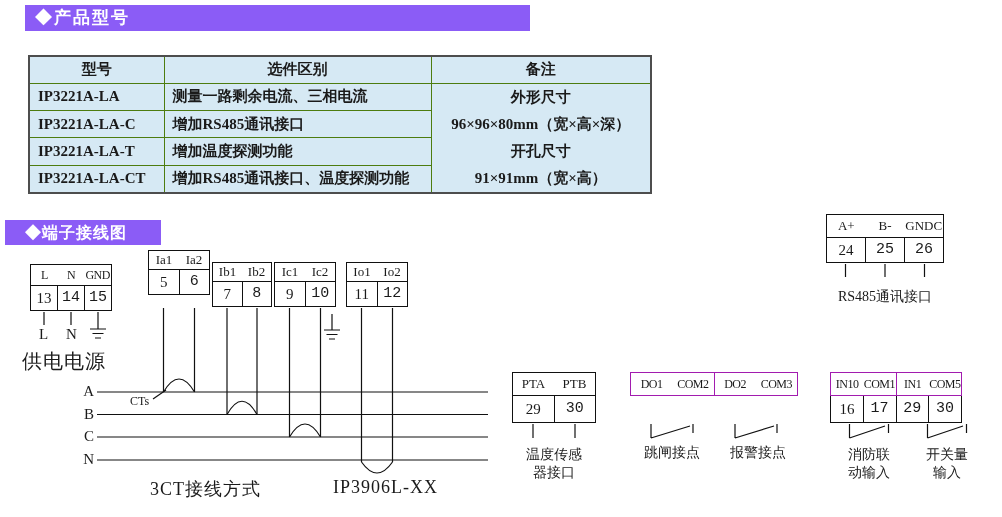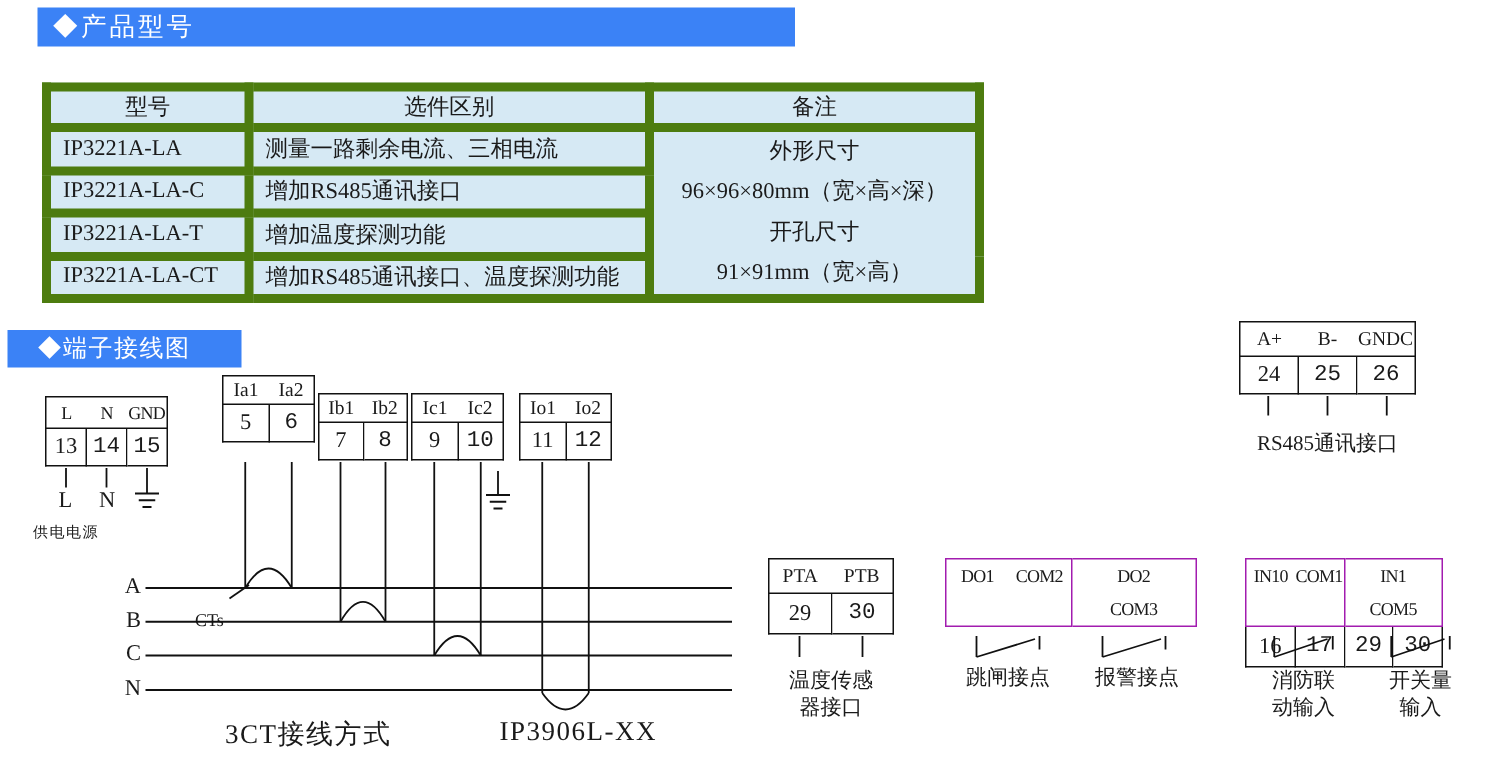--- a/index.html
+++ b/index.html
@@ -1,51 +1,51 @@
 <!DOCTYPE html>
 <html><head>
 <meta charset="utf-8">
 <style>
   * { margin:0; padding:0; box-sizing:border-box; }
   body { background:#fff; font-family:"Liberation Serif", serif; color:#1a1a1a; }
   .page { position:relative; width:1002px; height:517px; background:#fff; overflow:hidden; }
 
-  .banner { position:absolute; background:#3b82f6; color:#fff; font-weight:normal; }
+  .banner { position:absolute; background:#8b5cf6; color:#fff; font-weight:bold; }
   .banner1 { left:25px; top:5px; width:505px; height:26px; font-size:17px; line-height:26px; padding-left:10px; letter-spacing:2px; }
   .banner2 { left:5px; top:220px; width:156px; height:25px; font-size:16px; line-height:25px; padding-left:20px; letter-spacing:1px; }
 
   table.model-table { position:absolute; left:28px; top:55px; width:622px; border-collapse:collapse; background:#d6e9f4; border:2px solid #4d4d4d; font-size:15px; table-layout:fixed; }
-  .model-table th, .model-table td { border:6px solid #4d7c0f; height:27px; padding:0 6px; font-weight:normal; }
+  .model-table th, .model-table td { border:1px solid #4d7c0f; height:27px; padding:0 6px; font-weight:bold; }
   .model-table th { text-align:center; }
   td.model-cell { padding-left:8px; }
   td.option-cell { padding-left:8px; }
   td.remark-cell { text-align:center; padding:0; vertical-align:top; }
   .remark-cell .rline { height:27px; line-height:27px; }
 
   
   .tgroup { position:absolute; }
   .tg-head { display:flex; border:1px solid #111; background:#fff; }
   .tg-head span { flex:1; text-align:center; font-size:13px; line-height:20px; }
   .head-short span { line-height:18px; }
   .head-tall span { line-height:22px; }
   .head-small span { font-size:12px; letter-spacing:-0.5px; }
   .tg-head2 { display:flex; background:#fff; }
   .tg-head2 .hbox { flex:1; display:flex; border:1px solid #a21caf; }
-  .tg-head2 .hbox + .hbox { border-left:none;flex-direction:column; }
+  .tg-head2 .hbox + .hbox { border-left:none; }
   .tg-head2 .hbox span { flex:1; text-align:center; font-size:12px; line-height:22px; letter-spacing:-0.5px; }
   .tg-nums { display:flex; }
   .tg-nums span { flex:1; text-align:center; border:1px solid #111; border-top:none; font-size:15px; line-height:24px; background:#fff; }
   .tg-nums span + span { border-left:none;font-family:Liberation Mono, monospace; }
   .nums-tall span { line-height:26px; }
 
   .abs { position:absolute; }
   .phase-letter { font-size:15px; width:14px; text-align:right; }
-  .small-note { font-size:12px;margin-top:12px; }
+  .small-note { font-size:12px; }
   .wire-letter { font-size:15px; }
-  .supply-label { font-size:10px; letter-spacing:1px; }
+  .supply-label { font-size:20px; letter-spacing:1px; }
   .caption { font-size:18px; letter-spacing:1px; }
   .glabel { font-size:14px; text-align:center; }
   .glabel .lline { line-height:18px; }
 
   svg.wires { position:absolute; left:0; top:0; pointer-events:none; }
 </style>
 </head>
 <body>
 
 <div class="page">

